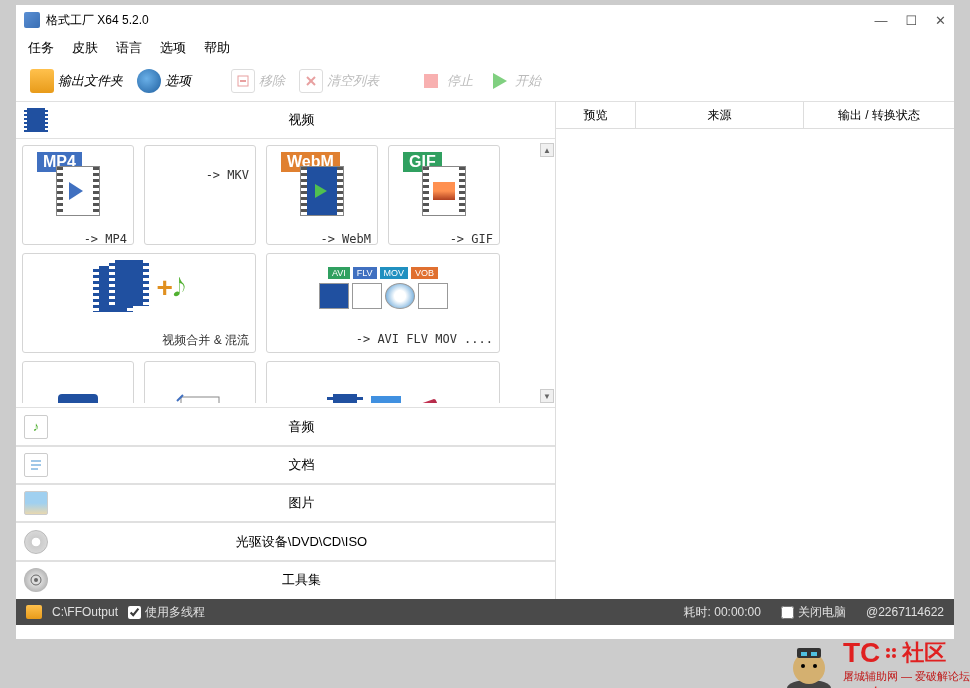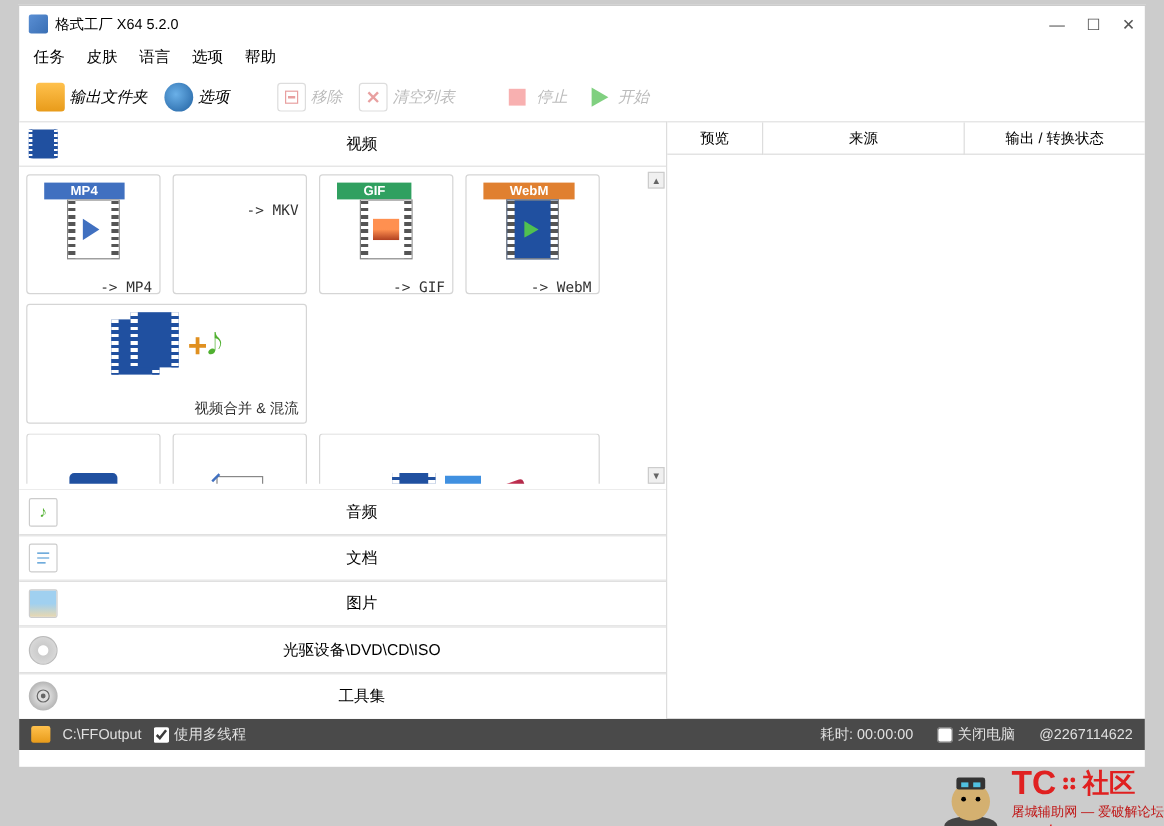--- a/index.html
+++ b/index.html
@@ -27,21 +27,21 @@
 .section-header .sh-label { flex: 1; text-align: center; }
 .video-section-header { border-bottom: 1px solid #e0e0e0; }
 .video-content { height: 280px; overflow-y: auto; position: relative; background: #fff; padding: 6px; }
 .scroll-arrow { width: 14px; height: 14px; background: #f0f0f0; border:1px solid #ccc; display:flex;align-items:center;justify-content:center;font-size:8px;color:#666; }
 .tile-row { display: flex; gap: 10px; margin-bottom: 8px; }
 .tile { border: 1px solid #d5d5d5; border-radius: 3px; padding: 6px; background: #fff; cursor: pointer; }
 .tile-small { width: 112px; height: 100px; display: flex; flex-direction: column; }
 .tile-wide { width: 234px; height: 100px; display: flex; flex-direction: column; }
 .tile-icon-area { flex: 1; display: flex; align-items: center; justify-content: center; position: relative; }
 .tile-label { font-size: 12px; color: #333; font-family: monospace; margin-top: 16px; text-align: right; }
-.fmt-badge { position: absolute; top: 0; left: 8px; color: #fff; font-size: 11px; font-weight: bold; padding: 1px 22px; }
+.fmt-badge { position: absolute; top: 0; left: 8px; color: #fff; font-size: 16px; font-weight: bold; padding: 1px 6px; }
 .fmt-mp4 { background: #4070c0; }
 .fmt-mkv { background: #e0a020; }
 .fmt-gif { background: #30a060; }
 .fmt-webm { background: #e08030; }
 .film-icon { width: 44px; height: 50px; background: #fff; border: 1px solid #888; position: relative; margin-top: 14px; }
 .film-icon::before, .film-icon::after { content: ''; position: absolute; top: 0; bottom: 0; width: 6px; background: repeating-linear-gradient(#555 0 3px, #fff 3px 6px); }
 .film-icon::before { left: 0; } .film-icon::after { right: 0; }
 .film-center { position:absolute; left:8px; right:8px; top:4px; bottom:4px; display:flex;align-items:center;justify-content:center; }
 .disc { width: 28px; height: 28px; border-radius: 50%; background: radial-gradient(circle,#fff 20%, #888 25%, #ccc 50%, #888 100%); }
 .photo { width: 28px; height: 22px; background: linear-gradient(#ff9050 50%, #b04020 100%); border: 2px solid #fff; }
@@ -164,59 +164,78 @@
                   </div>
                 </div>
             </div>
             <div class="tile-label">-&gt; MP4</div>
           </div>
           <div class="tile tile-small">
             <div class="tile-label">-&gt; MKV</div>
           </div>
           <div class="tile tile-small">
             <div class="tile-icon-area">
-              <div class="fmt-badge fmt-gif">GIF</div>
-              <div class="film-icon">
-                  <div class="film-center">
-                    <div class="photo"></div>
-                  </div>
-                </div>
-            </div>
-            <div class="tile-label">-&gt; GIF</div>
-          </div>
-          <div class="tile tile-small">
-            <div class="tile-icon-area">
               <div class="fmt-badge fmt-webm">WebM</div>
               <div class="film-icon" style="background:#2050a0;">
                   <div class="film-center">
                     <svg width="14" height="14">
                       <polygon points="0,0 12,7 0,14" fill="#50c050"></polygon>
                     </svg>
                   </div>
                 </div>
             </div>
             <div class="tile-label">-&gt; WebM</div>
           </div>
+          <div class="tile tile-small">
+            <div class="tile-icon-area">
+              <div class="fmt-badge fmt-gif">GIF</div>
+              <div class="film-icon">
+                  <div class="film-center">
+                    <div class="photo"></div>
+                  </div>
+                </div>
+            </div>
+            <div class="tile-label">-&gt; GIF</div>
+          </div>
         </div>
 
         <div class="tile-row">
           <div class="tile tile-wide">
             <div class="tile-icon-area">
               <div class="merge-icons">
                 <div style="position:relative;width:60px;height:56px;">
                   <div class="film-big" style="position:absolute;left:0;top:6px;width:40px;height:46px;"></div>
                   <div class="film-big" style="position:absolute;left:16px;top:0;width:40px;height:46px;"></div>
                 </div>
                 <div class="plus-note">
                     <span class="plus">+</span>
                     <span class="note">𝅘𝅥𝅮</span>
                   </div>
               </div>
             </div>
             <div class="tile-label" style="font-family:inherit;">视频合并 &amp; 混流</div>
+          </div>
+          <div class="tile tile-wide">
+            <div class="tile-icon-area">
+              <div class="multi-fmt">
+                <div class="fmt-row">
+                  <span class="mini-badge mini-avi">AVI</span>
+                  <span class="mini-badge mini-flv">FLV</span>
+                  <span class="mini-badge mini-mov">MOV</span>
+                  <span class="mini-badge mini-vob">VOB</span>
+                </div>
+                <div class="fmt-row">
+                  <div class="mini-icon" style="background:#2050a0;"></div>
+                  <div class="mini-icon"></div>
+                  <div class="mini-icon" style="background:radial-gradient(circle,#fff 30%,#4090d0 100%);border-radius:50%;"></div>
+                  <div class="mini-icon"></div>
+                </div>
+              </div>
+            </div>
+            <div class="tile-label">-&gt; AVI FLV MOV ....</div>
           </div>
         </div>
 
         <div class="partial-row">
           <div class="tile tile-small">
               <div class="tile-icon-area">
                 <div style="width:40px;height:34px;background:#2050a0;border-radius:4px;position:relative;"></div>
               </div>
             </div>
           <div class="tile tile-small">

